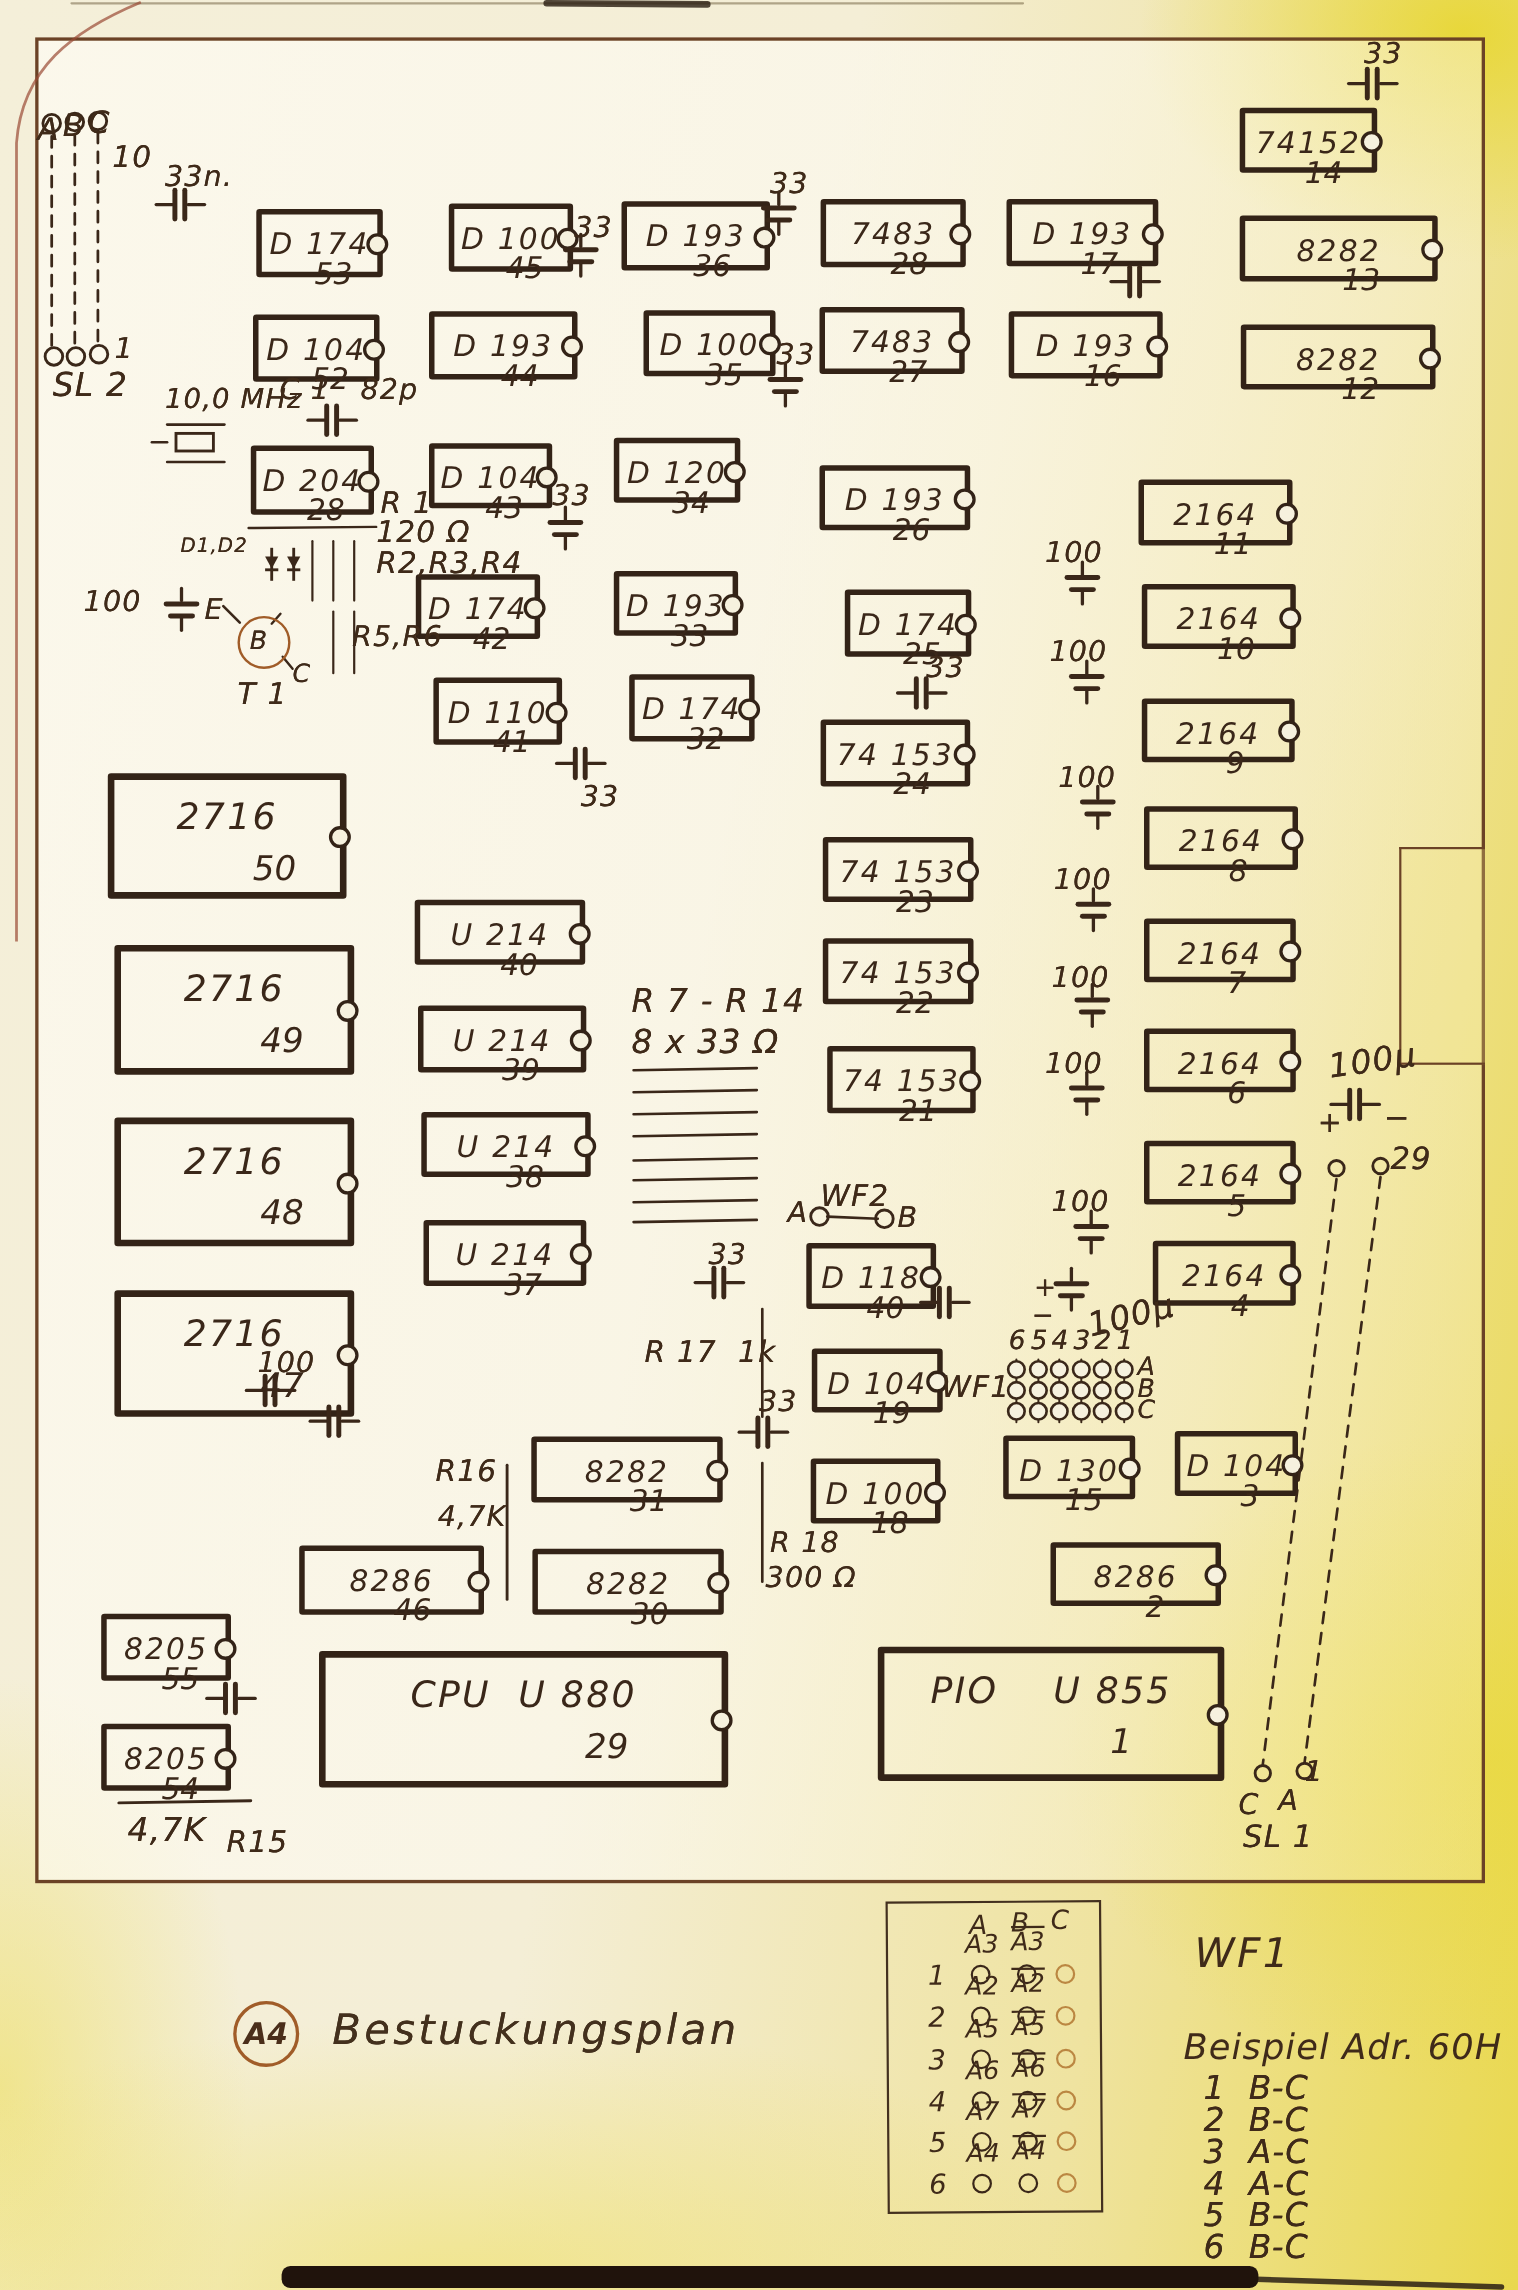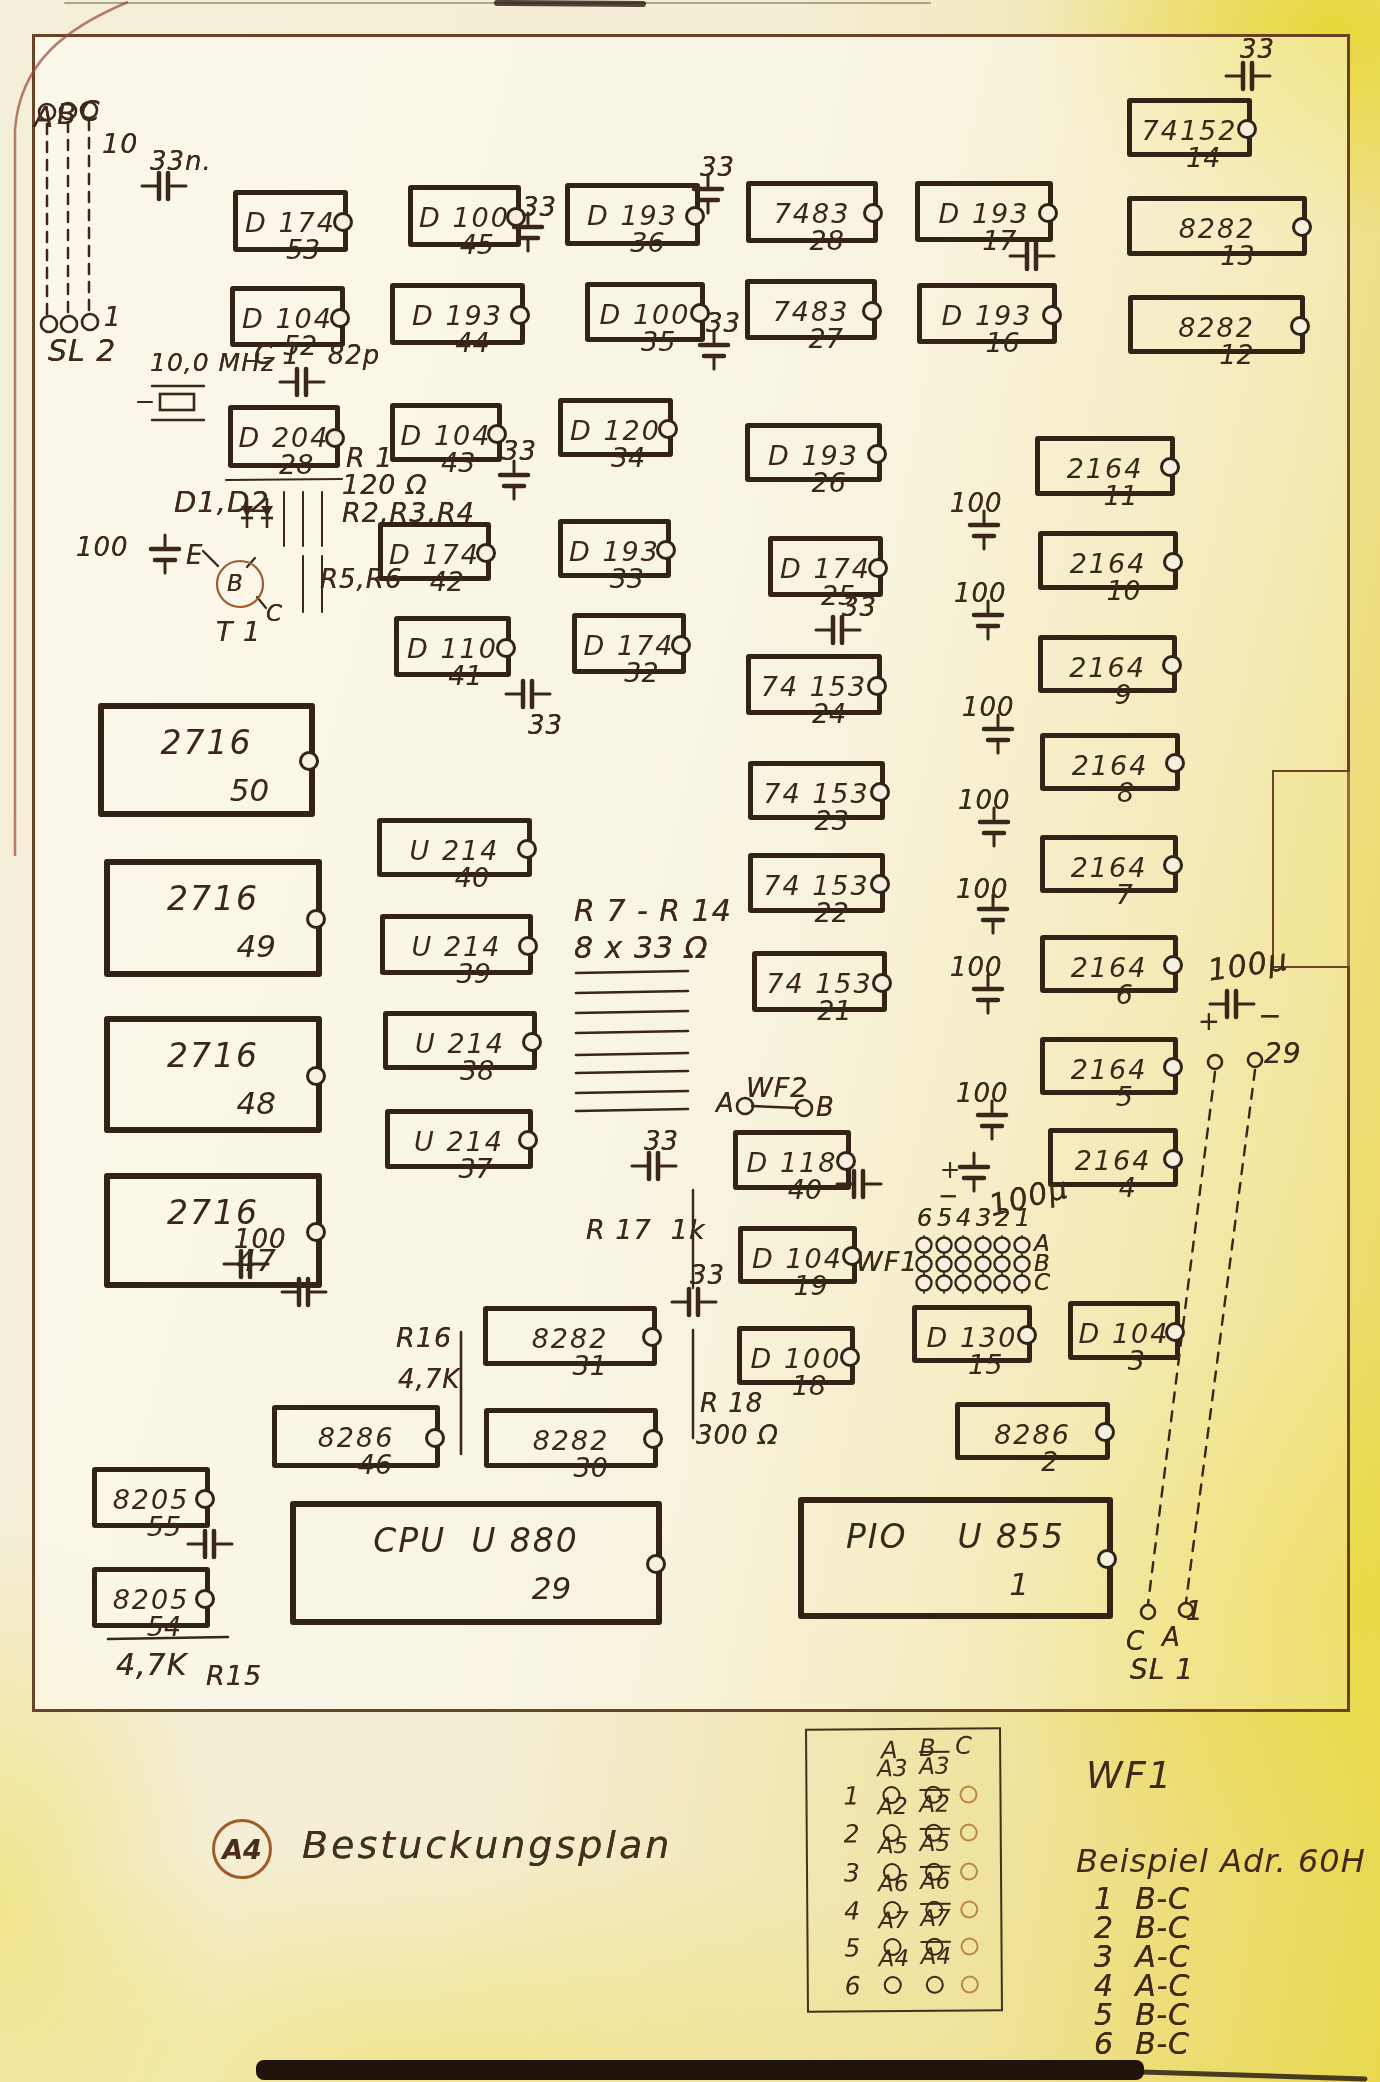--- a/index.html
+++ b/index.html
@@ -629,21 +629,21 @@
     <div class="lb" style="left: 34px; top: 104px; font-size: 28px;">A</div>
     <div class="lb" style="left: 57px; top: 101px; font-size: 28px;">B</div>
     <div class="lb" style="left: 80px; top: 98px; font-size: 28px;">C</div>
     <div class="lb" style="left: 102px; top: 130px; font-size: 27px;">10</div>
     <div class="lb" style="left: 104px; top: 304px; font-size: 26px;">1</div>
     <div class="lb" style="left: 48px; top: 336px; font-size: 30px;">SL 2</div>
     <div class="lb" style="left: 150px; top: 350px; font-size: 25px;">10,0 MHz</div>
     <div class="lb" style="left: 346px; top: 444px; font-size: 27px;">R 1</div>
     <div class="lb" style="left: 342px; top: 471px; font-size: 27px;">120 Ω</div>
     <div class="lb" style="left: 342px; top: 499px; font-size: 27px;">R2,R3,R4</div>
-    <div class="lb" style="left: 174px; top: 488px; font-size: 29px;">D1,D2</div>
+    <div class="lb" style="left: 164px; top: 488px; font-size: 18px;">D1,D2</div>
     <div class="lb" style="left: 76px; top: 534px; font-size: 26px;">100</div>
     <div class="lb" style="left: 186px; top: 542px; font-size: 26px;">E</div>
     <div class="lb" style="left: 227px; top: 572px; font-size: 23px;">B</div>
     <div class="lb" style="left: 266px; top: 602px; font-size: 23px;">C</div>
     <div class="lb" style="left: 216px; top: 618px; font-size: 27px;">T 1</div>
     <div class="lb" style="left: 320px; top: 566px; font-size: 26px;">R5,R6</div>
     <div class="lb" style="left: 574px; top: 896px; font-size: 30px;">R 7 - R 14</div>
     <div class="lb" style="left: 574px; top: 933px; font-size: 30px;">8 x 33 Ω</div>
     <div class="lb" style="left: 746px; top: 1074px; font-size: 27px;">WF2</div>
     <div class="lb" style="left: 716px; top: 1090px; font-size: 26px;">A</div>

